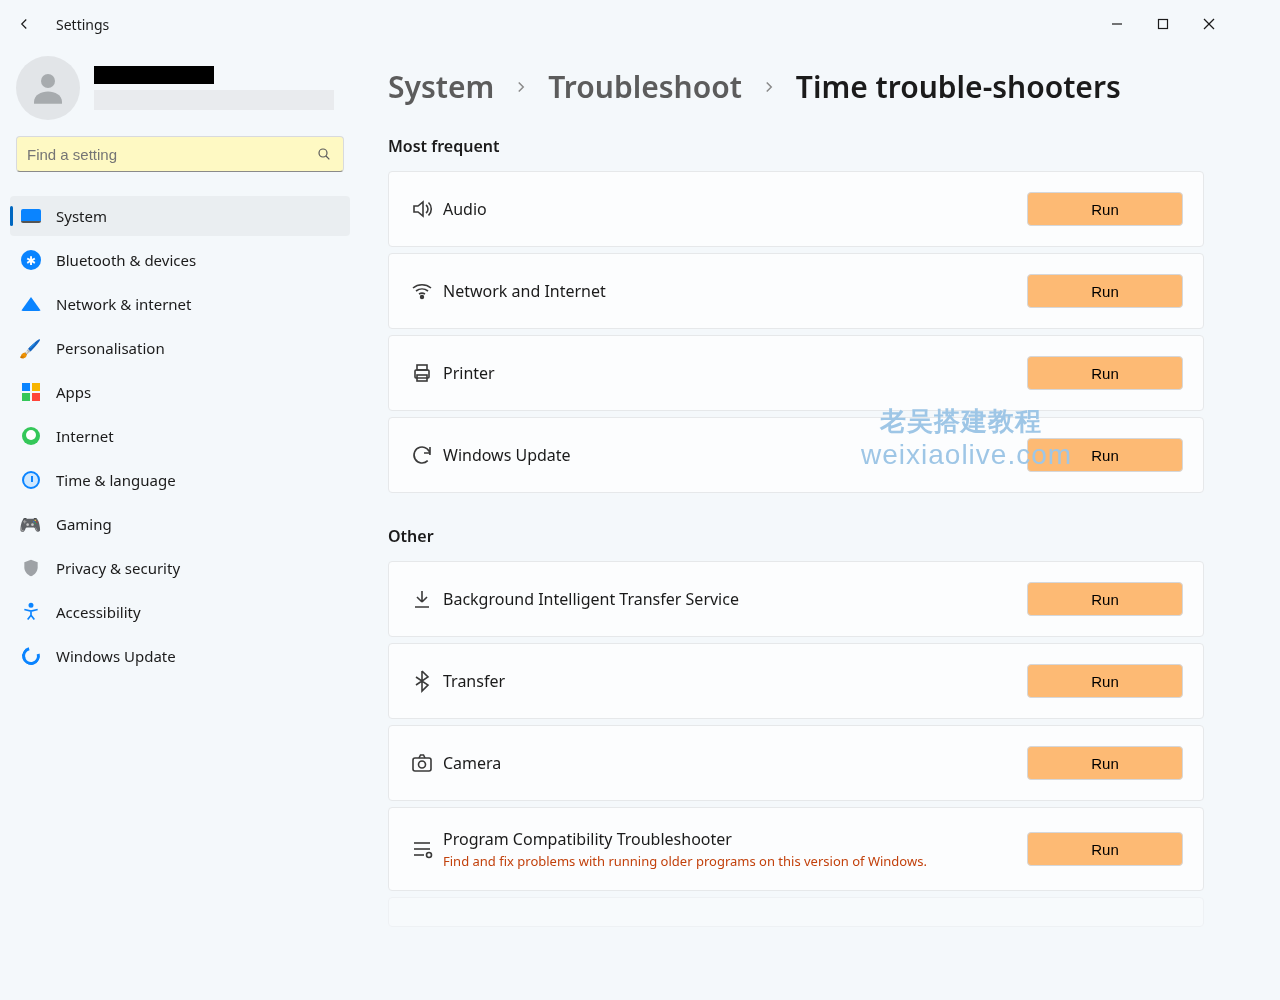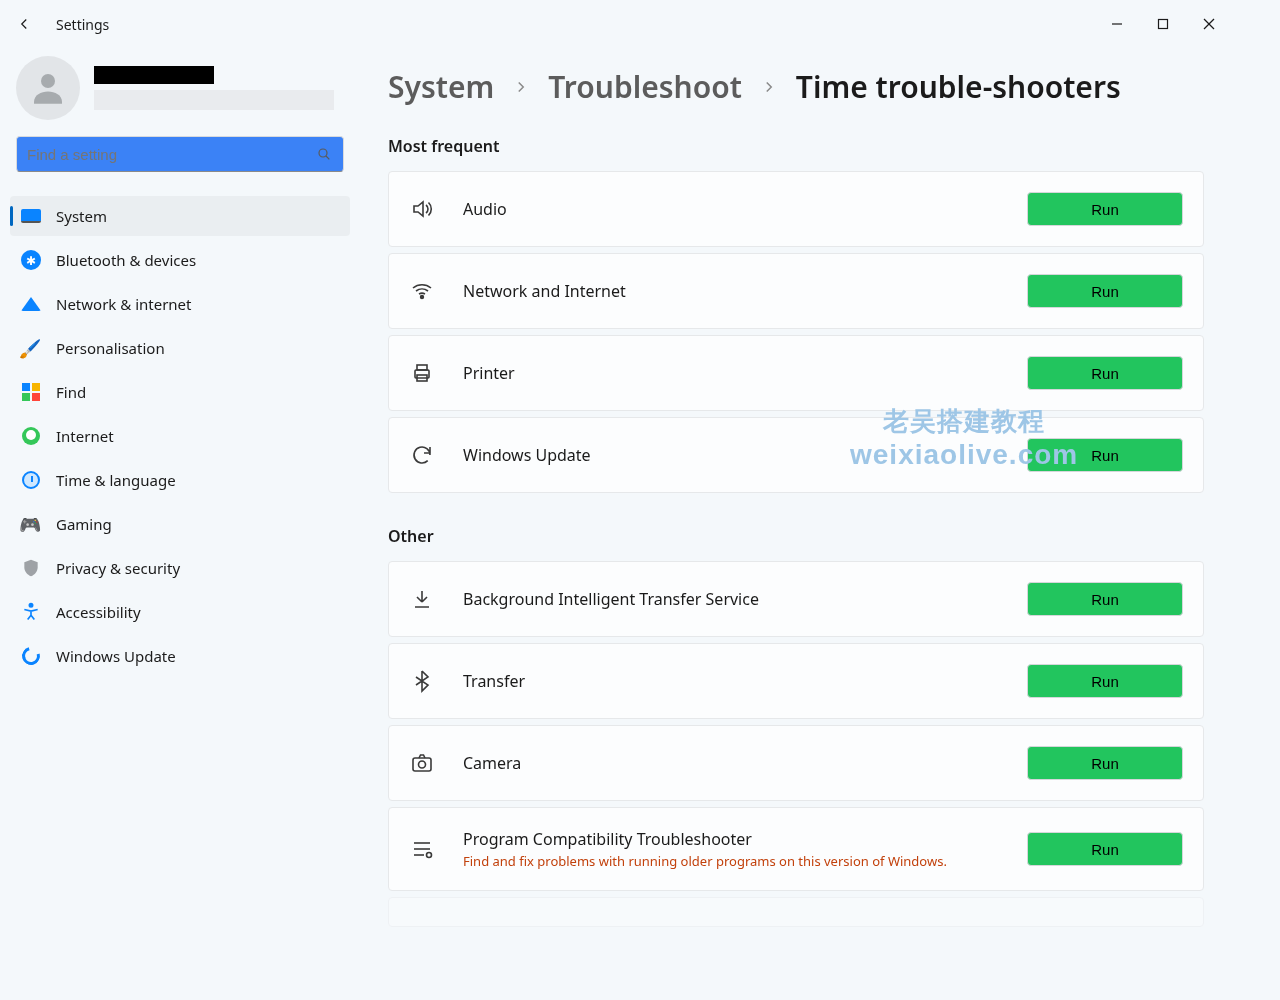--- a/index.html
+++ b/index.html
@@ -59,21 +59,21 @@
     width: 64px; height:64px; border-radius:50%;
     background: #e2e5e8;
     display:flex; align-items:center; justify-content:center;
   }
   .profile-text { display:flex; flex-direction:column; gap:6px; }
   .profile-name { width:120px; height:18px; background:#000; }
   .profile-email { width:240px; height:20px; background:#e9ebee; }
 
   .search-wrap { padding: 0 16px 16px 16px; }
   .search {
-    background: #3b82f6;
+    background: #fef9c3;
     border: 1px solid #d8dadd;
     border-bottom: 1px solid #8a8a8a;
     border-radius: 4px;
     height: 36px;
     display:flex; align-items:center;
     padding: 0 10px;
   }
   .search input {
     flex:1; border:none; outline:none; background:transparent;
     font-size: 15px; color:#333;
@@ -133,55 +133,55 @@
     font-size: 16px; font-weight:600;
     margin: 6px 0 14px 0;
   }
 
   .card {
     background:#fcfdfe;
     border:1px solid #e6e8ea;
     border-radius:4px;
     padding: 20px 20px;
     display:flex; align-items:center;
-    gap: 28px;
+    gap: 8px;
     margin-bottom: 6px;
   }
   .card-icon {
     width:26px; height:26px;
     display:flex; align-items:center; justify-content:center;
     color:#3a3a3a;
   }
   .card-text { display:flex; flex-direction:column; gap:2px; flex:1;}
   .card-title { font-size:16px; }
   .card-sub { font-size:13px; color:#c2410c; }
   .run-btn {
     margin-left:auto;
-    background:#22c55e;
+    background:#fdba74;
     border:1px solid #d5d7da;
     border-radius:4px;
     height:34px;
     min-width:156px;
     font-size:15px;
     cursor:pointer;
   }
 
   
   .watermark {
     position:absolute;
     left: 490px;
     top: 356px;
     text-align:center;
     pointer-events:none;
     color:#9ec6e6;
     font-weight:700;
     z-index:5;
   }
   .watermark .wm1 { font-size:26px; letter-spacing:1px; font-family: Liberation Sans, sans-serif;}
-  .watermark .wm2 { font-size:28px; letter-spacing:1px; font-family: Arial, sans-serif; font-weight:700;}
+  .watermark .wm2 { font-size:28px; letter-spacing:1px; font-family: Arial, sans-serif; font-weight:400;margin-left:11px;}
 
   
   svg { display:block; }
 
   
   .ic-system { background: linear-gradient(#0a84ff,#0a84ff); width:20px; height:14px; border-radius:2px; border-bottom:2px solid #555; }
   .ic-bt { width:20px;height:20px;border-radius:50%;background:#0a84ff;display:flex;align-items:center;justify-content:center;color:#fff;font-size:12px;}
   .ic-net { width:0;height:0;border-left:10px solid transparent;border-right:10px solid transparent;border-bottom:14px solid #0a84ff; border-radius:2px;}
   .ic-pers { font-size:18px; }
   .ic-apps { display:grid;grid-template-columns:8px 8px;grid-template-rows:8px 8px;gap:2px;}
@@ -284,21 +284,21 @@
         </div>
         <div class="nav-item">
           <span class="nav-icon">
               <span class="ic-apps">
                 <span></span>
                 <span></span>
                 <span></span>
                 <span></span>
               </span>
             </span>
-          <span class="nav-label">Find</span>
+          <span class="nav-label">Apps</span>
         </div>
         <div class="nav-item">
           <span class="nav-icon">
               <span class="ic-acc"></span>
             </span>
           <span class="nav-label">Internet</span>
         </div>
         <div class="nav-item">
           <span class="nav-icon">
               <span class="ic-time"></span>

